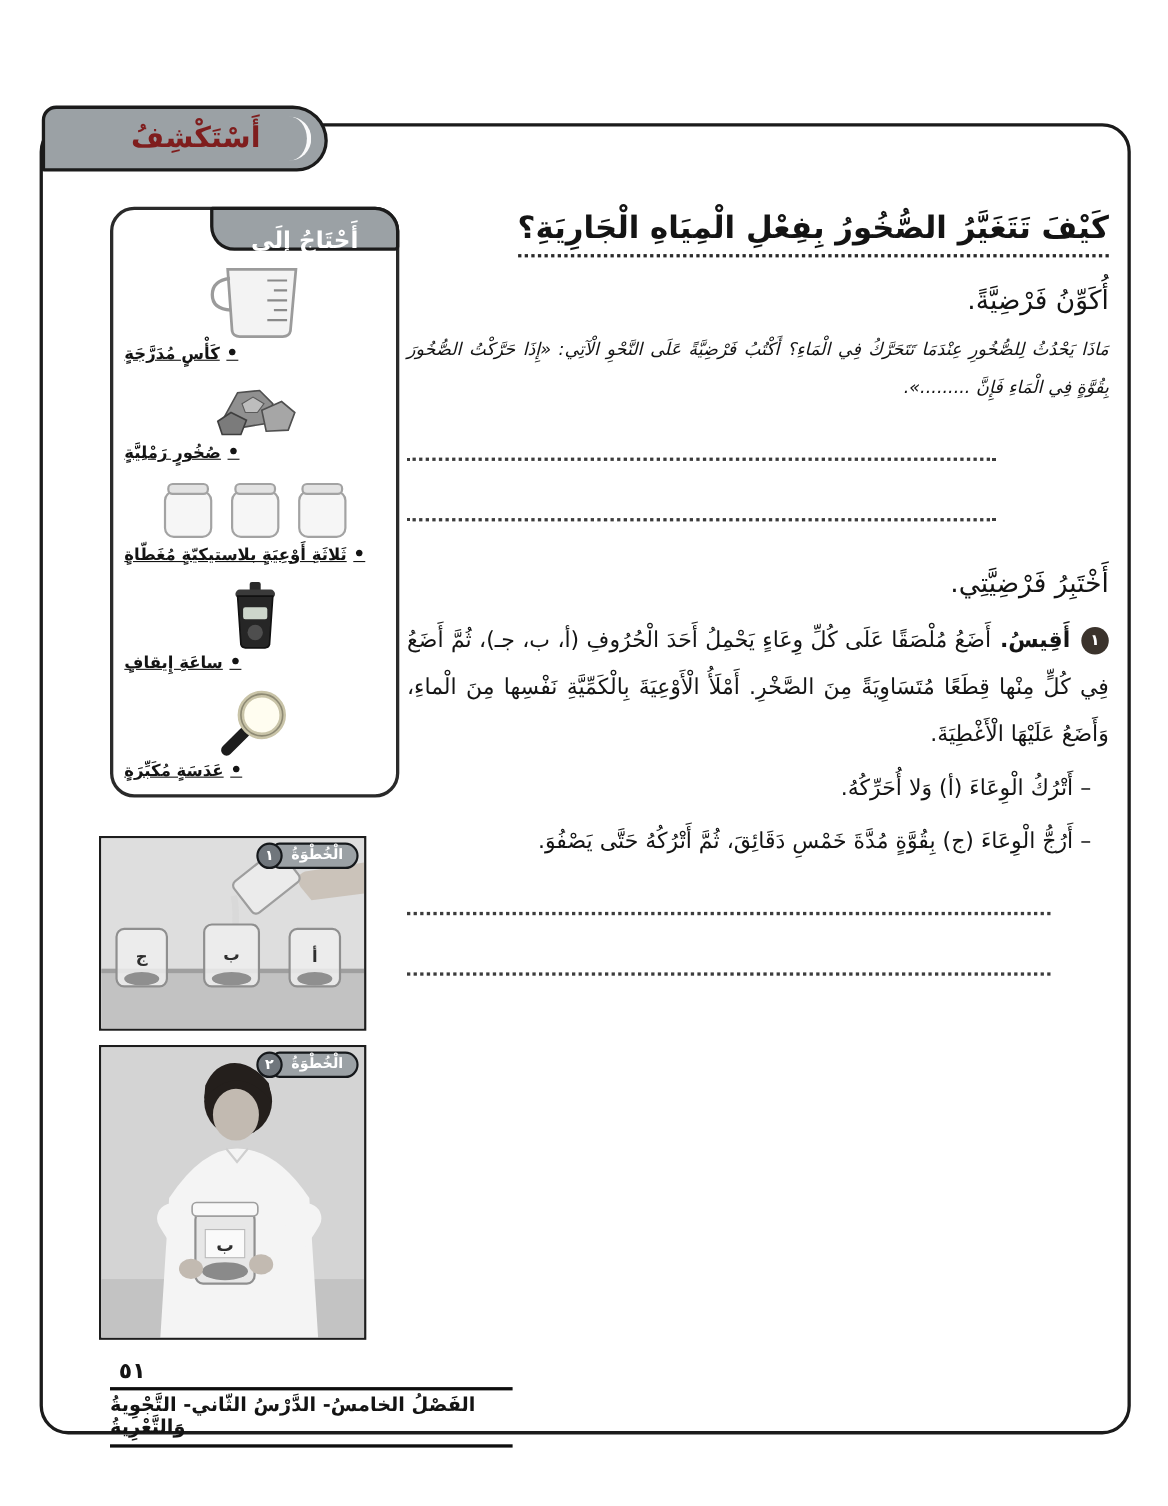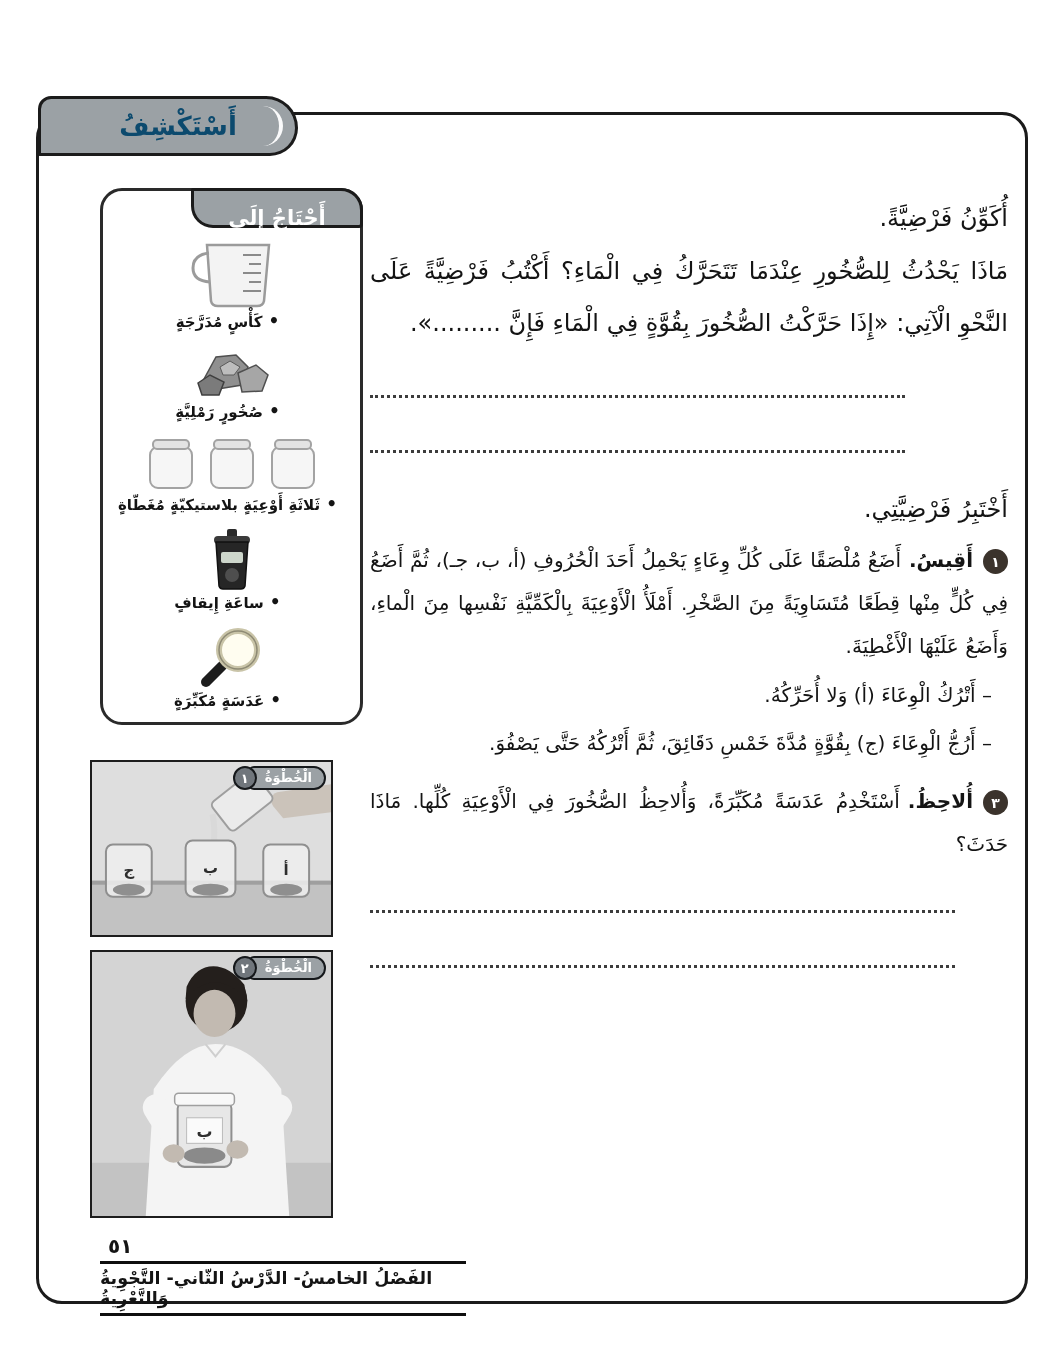--- a/index.html
+++ b/index.html
@@ -12,35 +12,35 @@
   .frame { position:absolute; left:36px; top:112px; width:992px; height:1192px;
            border:3px solid #1b1b1b; border-radius:26px; }
 
   
   .tab { position:absolute; left:38px; top:96px; width:260px; height:60px;
          background:var(--banner-gray,#9ba1a5); border:3px solid #1b1b1b;
          border-radius:14px 34px 30px 2px; z-index:3;
          display:flex; align-items:center; justify-content:center; }
   .tab::after { content:""; position:absolute; right:12px; top:7px; bottom:7px; width:34px;
                 border-right:4px solid rgba(255,255,255,.95); border-radius:0 30px 30px 0; }
-  .tab-text { color:#0c4a6e; font-weight:bold; font-size:26px; direction:rtl; padding-left:20px; }
+  .tab-text { color:#7f1d1d; font-weight:bold; font-size:26px; direction:rtl; padding-left:20px; }
 
   
   .sidebar { position:absolute; left:100px; top:188px; width:263px; height:537px;
              border:3px solid #2a2a2a; border-radius:22px; background:#fff; z-index:2; }
   .sidebar-banner { position:absolute; top:-3px; right:-3px; width:172px; height:40px;
                     background:var(--banner-gray,#9ba1a5); border:3px solid #1b1b1b;
                     border-radius:2px 22px 4px 22px;
                     display:flex; align-items:center; justify-content:center; }
   .sidebar-banner span { color:#fff; font-weight:bold; font-size:21px; direction:rtl;margin-top:20px; }
   .materials { position:absolute; top:44px; left:4px; right:4px; bottom:8px;
                display:flex; flex-direction:column; justify-content:space-between; padding:4px 6px; }
   .mat-item { display:flex; flex-direction:column; align-items:center; }
-  .mat-label { width:100%; direction:rtl; text-align:center; font-weight:bold;
-               font-size:15px; padding-right:8px; margin-top:2px; }
+  .mat-label { width:100%; direction:rtl; text-align:left; font-weight:bold;
+               font-size:15px; padding-right:8px; margin-top:2px;text-decoration:underline; }
   .mat-label .bullet { margin-left:6px; font-size:17px; }
 
   
   .photo { position:absolute; background:#e6e6e6; border:2.5px solid #1d1d1d; z-index:2; }
   .photo1 { left:90px; top:760px; width:243px; height:177px; }
   .photo2 { left:90px; top:950px; width:243px; height:268px; }
   .photo svg { display:block; width:100%; height:100%; }
 
   .badge { position:absolute; top:4px; right:5px; display:flex; align-items:center;
            direction:ltr; z-index:4; }
@@ -52,21 +52,21 @@
                  border-radius:6px 12px 12px 6px; color:#fff; font-weight:bold;
                  font-size:13px; padding:2px 12px 3px 15px; direction:rtl;text-align:center; }
 
   
   .main { position:absolute; right:54px; top:176px; width:638px; direction:rtl; }
   .title { font-size:28px; font-weight:bold; line-height:1.75; margin-top:6px; }
   .title .t-inner { display:inline; border-bottom:3.5px dotted #2a2a2a; padding-bottom:8px; }
   .h2 { font-size:24px; font-weight:normal; }
   .h2.form { margin-top:28px; }
   .h2.test { margin-top:42px; }
-  .para { font-size:24px; line-height:2.15; text-align:justify; margin-top:14px; }
+  .para { font-size:16px; line-height:2.15; text-align:justify; margin-top:14px;font-style:italic; }
   .dots { border-bottom:3px dotted #3c3c3c; height:0; }
   .dl-ans { width:535px; margin-right:auto; }
   .dl-obs { width:585px; margin-right:auto; }
   .m46 { margin-top:46px; } .m52 { margin-top:52px; } .m44 { margin-top:44px; }
 
   .step { font-size:20px; line-height:2.15; text-align:justify; margin-top:16px; }
   .stepnum { display:inline-flex; width:25px; height:25px; border-radius:50%;
              background:var(--step-circle,#3f3a35); color:#fff; font-size:14px; font-weight:bold;
              align-items:center; justify-content:center; vertical-align:middle;
              margin-left:10px; }
@@ -215,42 +215,42 @@
       <ellipse cx="113" cy="199" rx="21" ry="8" fill="#8a8a8a"></ellipse>
       <rect x="95" y="162" width="36" height="25" fill="#fafafa" stroke="#bbbbbb"></rect>
       <text x="113" y="181" font-size="16" font-weight="bold" fill="#2e2e2e" text-anchor="middle">ب</text>
       <ellipse cx="82" cy="197" rx="11" ry="9" fill="#c2bab1"></ellipse>
       <ellipse cx="146" cy="193" rx="11" ry="9" fill="#c2bab1"></ellipse>
     </svg>
   </div>
 
   <div class="main">
 
+    <div class="title">
+      <span class="t-inner">كَيْفَ تَتَغَيَّرُ الصُّخُورُ بِفِعْلِ الْمِيَاهِ الْجَارِيَةِ؟</span>
+    </div>
 
     <div class="h2 form">أُكَوِّنُ فَرْضِيَّةً.</div>
 
     <div class="para">مَاذَا يَحْدُثُ لِلصُّخُورِ عِنْدَمَا تَتَحَرَّكُ فِي الْمَاءِ؟ أَكْتُبُ فَرْضِيَّةً عَلَى النَّحْوِ الْآتِي: «إِذَا حَرَّكْتُ الصُّخُورَ بِقُوَّةٍ فِي الْمَاءِ فَإِنَّ .........».</div>
 
     <div class="dots dl-ans m46"></div>
     <div class="dots dl-ans m52"></div>
 
     <div class="h2 test">أَخْتَبِرُ فَرْضِيَّتِي.</div>
 
     <div class="step">
       <span class="stepnum">١</span><span class="b">أَقِيسُ.</span><span>أَضَعُ مُلْصَقًا عَلَى كُلِّ وِعَاءٍ يَحْمِلُ أَحَدَ الْحُرُوفِ (أ، ب، جـ)، ثُمَّ أَضَعُ فِي كُلٍّ مِنْها قِطَعًا مُتَسَاوِيَةً مِنَ الصَّخْرِ. أَمْلَأُ الْأَوْعِيَةَ بِالْكَمِّيَّةِ نَفْسِها مِنَ الْماءِ، وَأَضَعُ عَلَيْهَا الْأَغْطِيَةَ.</span>
     </div>
 
     <div class="substeps">
       <div class="sub">– أَتْرُكُ الْوِعَاءَ (أ) وَلا أُحَرِّكُهُ.</div>
       <div class="sub">– أَرُجُّ الْوِعَاءَ (ج) بِقُوَّةٍ مُدَّةَ خَمْسِ دَقَائِقَ، ثُمَّ أَتْرُكُهُ حَتَّى يَصْفُوَ.</div>
     </div>
 
-    <div class="step">
-      <span class="stepnum">٣</span><span class="b">أُلاحِظُ.</span><span>أَسْتَخْدِمُ عَدَسَةً مُكَبِّرَةً، وَأُلاحِظُ الصُّخُورَ فِي الْأَوْعِيَةِ كُلِّها. مَاذَا حَدَثَ؟</span>
-    </div>
 
     <div class="dots dl-obs m44"></div>
     <div class="dots dl-obs m52"></div>
 
   </div>
 
   <div class="footer">
     <div class="pagenum">٥١</div>
     <div class="fline"></div>
     <div class="ftext">الفَصْلُ الخامسُ- الدَّرْسُ الثّاني- التَّجْوِيةُ وَالتَّعْرِيةُ</div>

